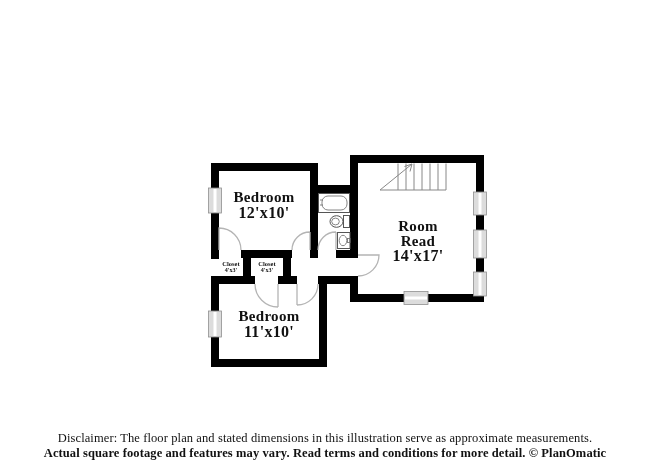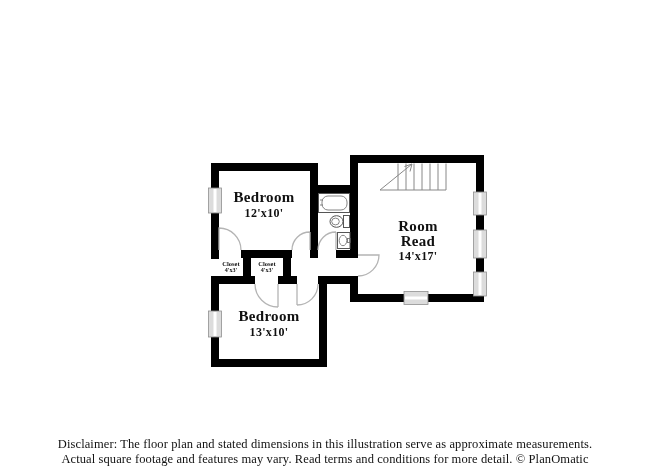--- a/index.html
+++ b/index.html
@@ -30,35 +30,34 @@
   .stair{stroke:var(--stair);stroke-width:1;fill:none;}
   .lbl{
     position:absolute;
     transform:translate(-50%,-50%);
     color:var(--text);
     font-weight:bold;
     white-space:nowrap;
     letter-spacing:0.3px;
   }
   .room-name{font-size:15px;}
-  .room-dims{font-size:12px;}
+  .room-dims{font-size:16px;}
   .closet-name{font-size:6.5px;letter-spacing:0;}
   .closet-dims{font-size:6px;letter-spacing:0;}
   .footer{
     position:absolute;
     left:0;width:650px;
     text-align:center;
     color:var(--text);
     font-size:12.5px;
     font-weight:normal;
     letter-spacing:0.1px;
-    margin-top:6px;
   }
   .footer-line1{top:431px;}
-  .footer-line2{top:446px;}
+  .footer-line2{top:446px;font-weight:bold;}
 </style>
 </head>
 <body>
 
 <div class="page">
 
   <svg width="650" height="473" viewBox="0 0 650 473">
 
     <g>
       <rect class="wall" x="211" y="163" width="107" height="8"></rect>
@@ -133,21 +132,21 @@
   </svg>
 
   <div class="lbl room-name" style="left:264px;top:197px">Bedroom</div>
   <div class="lbl room-dims" style="left:264px;top:213px">12'x10'</div>
 
   <div class="lbl room-name" style="left:418px;top:226px">Room</div>
   <div class="lbl room-name" style="left:418px;top:241px">Read</div>
   <div class="lbl room-dims" style="left:418px;top:256px">14'x17'</div>
 
   <div class="lbl room-name" style="left:269px;top:316px">Bedroom</div>
-  <div class="lbl room-dims" style="left:269px;top:332px">13'x10'</div>
+  <div class="lbl room-dims" style="left:269px;top:332px">11'x10'</div>
 
   <div class="lbl closet-name" style="left:231px;top:263px">Closet</div>
   <div class="lbl closet-dims" style="left:231px;top:270px">4'x3'</div>
 
   <div class="lbl closet-name" style="left:267px;top:263px">Closet</div>
   <div class="lbl closet-dims" style="left:267px;top:270px">4'x3'</div>
 
   <div class="footer footer-line1">Disclaimer: The floor plan and stated dimensions in this illustration serve as approximate measurements.</div>
   <div class="footer footer-line2">Actual square footage and features may vary. Read terms and conditions for more detail. © PlanOmatic</div>
 

